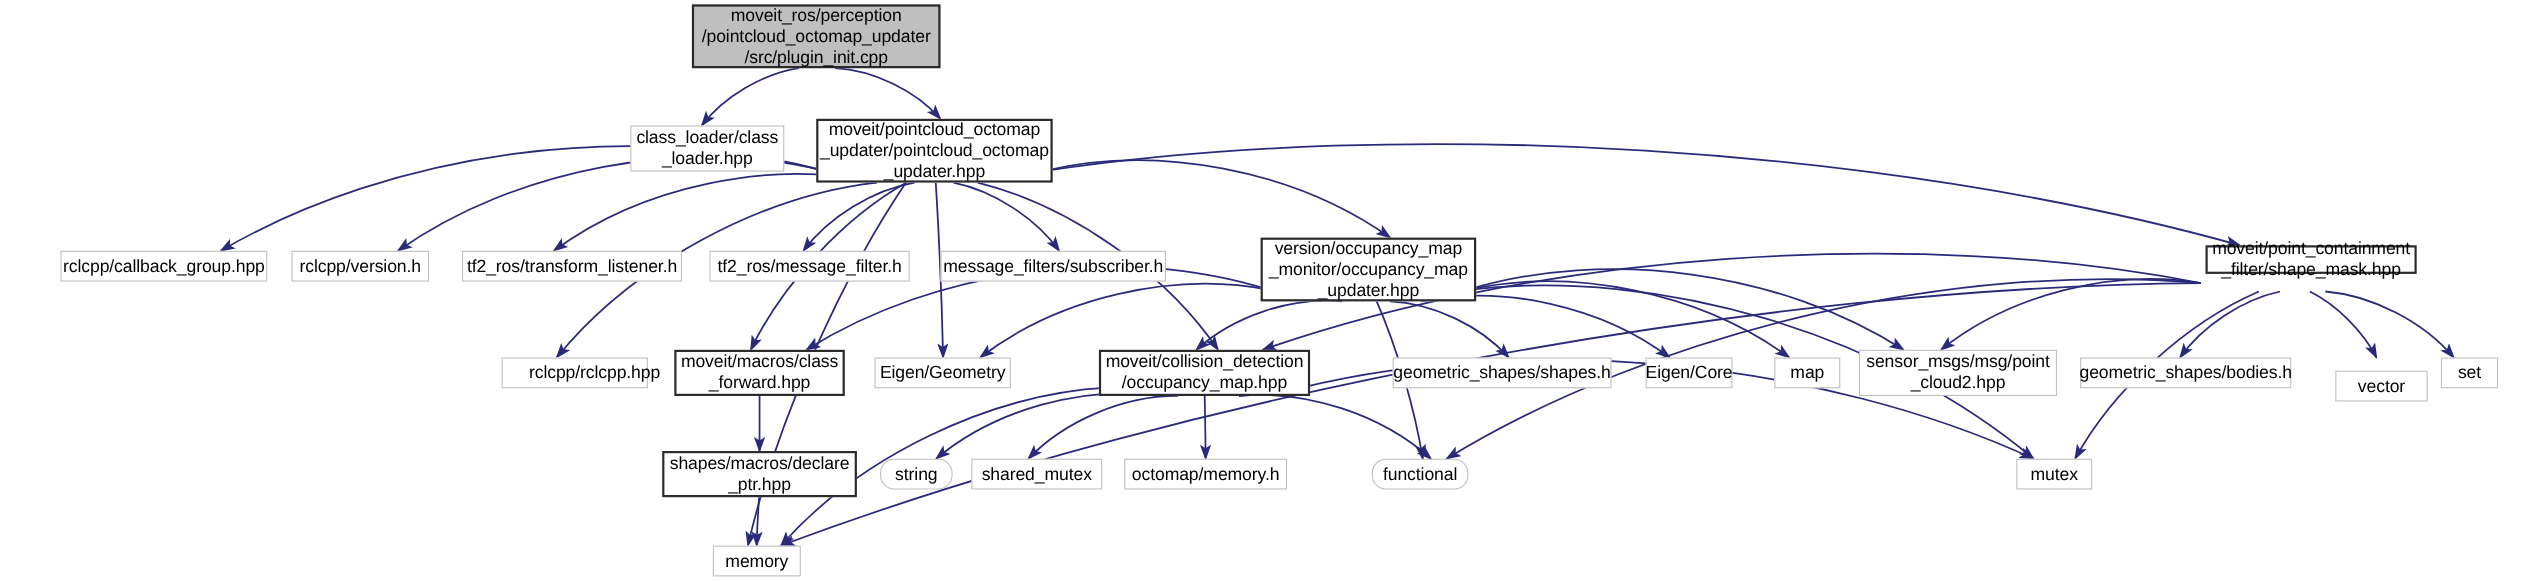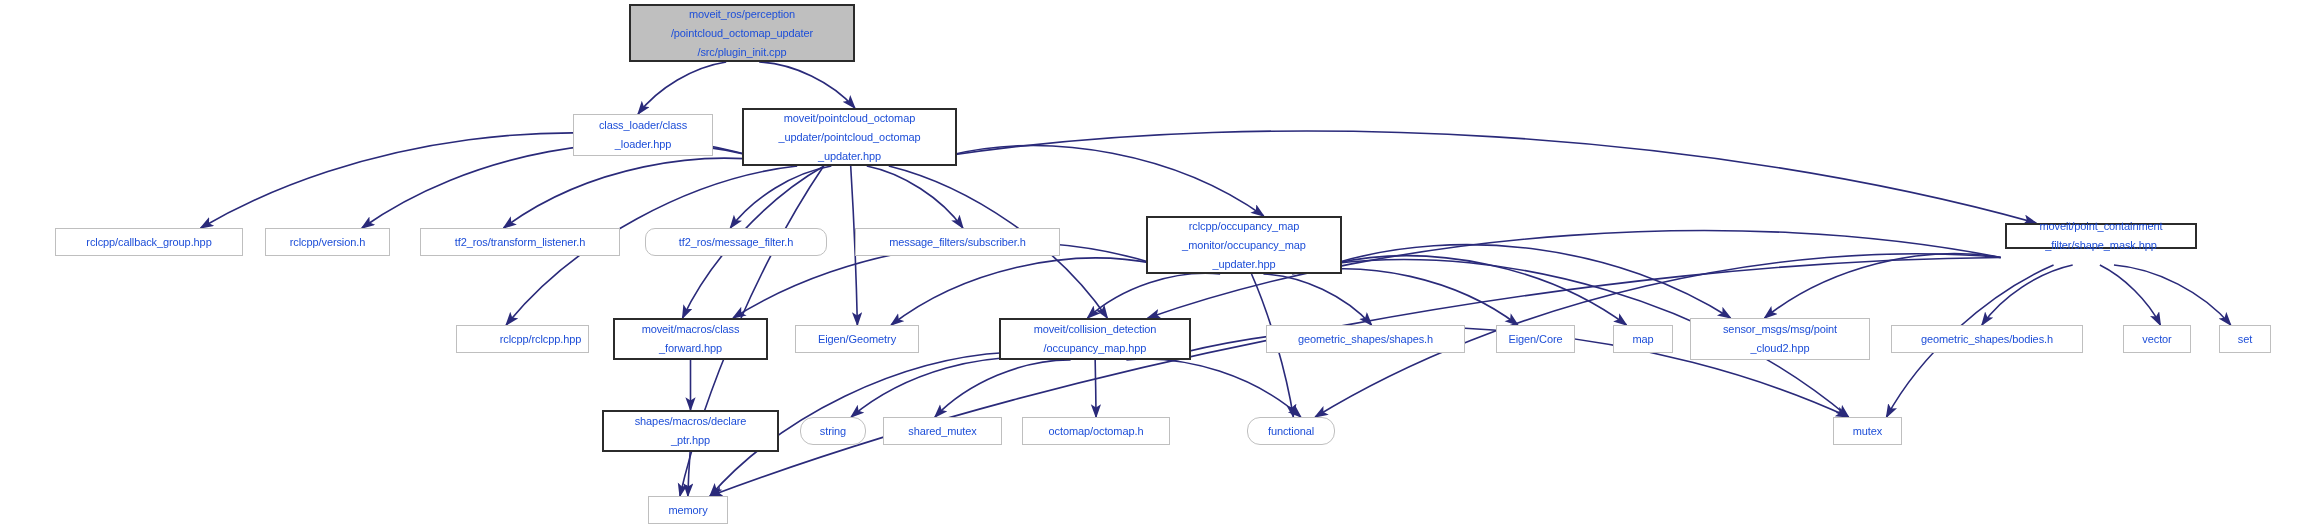--- a/index.html
+++ b/index.html
@@ -26,22 +26,22 @@
   }
   .gnode {
     position: absolute;
     box-sizing: border-box;
     display: flex;
     align-items: center;
     justify-content: center;
     text-align: center;
     background: #ffffff;
     border: 1px solid #bfbfbf;
-    color: #1d4ed8;
-    font-size: 11px;
+    color: #000000;
+    font-size: 16px;
     line-height: 19px;
     letter-spacing: -0.1px;
     white-space: pre-line;
     padding: 0 4px;
     z-index: 3;
   }
   .gnode.strong {
     border: 2px solid #2b2b2b;
   }
   .gnode.root {
@@ -106,43 +106,43 @@
 /pointcloud_octomap_updater
 /src/plugin_init.cpp</div>
       <div class="gnode" style="left: 573px; top: 114px; width: 140px; height: 42px;">class_loader/class
 _loader.hpp</div>
       <div class="gnode strong" style="left: 742px; top: 108px; width: 215px; height: 58px;">moveit/pointcloud_octomap
 _updater/pointcloud_octomap
 _updater.hpp</div>
       <div class="gnode" style="left: 55px; top: 228px; width: 188px; height: 28px;">rclcpp/callback_group.hpp</div>
       <div class="gnode" style="left: 265px; top: 228px; width: 125px; height: 28px; text-align: right;">rclcpp/version.h</div>
       <div class="gnode" style="left: 420px; top: 228px; width: 200px; height: 28px;">tf2_ros/transform_listener.h</div>
-      <div class="gnode" style="left: 645px; top: 228px; width: 182px; height: 28px; border-radius: 10px;">tf2_ros/message_filter.h</div>
+      <div class="gnode" style="left: 645px; top: 228px; width: 182px; height: 28px;">tf2_ros/message_filter.h</div>
       <div class="gnode" style="left: 855px; top: 228px; width: 205px; height: 28px;">message_filters/subscriber.h</div>
-      <div class="gnode strong" style="left: 1146px; top: 216px; width: 196px; height: 58px;">rclcpp/occupancy_map
+      <div class="gnode strong" style="left: 1146px; top: 216px; width: 196px; height: 58px;">version/occupancy_map
 _monitor/occupancy_map
 _updater.hpp</div>
       <div class="gnode strong" style="left: 1993px; top: 223px; width: 192px; height: 26px; margin-left: 12px;">moveit/point_containment
 _filter/shape_mask.hpp</div>
       <div class="gnode" style="left: 456px; top: 325px; width: 133px; height: 28px; padding-left: 40px;">rclcpp/rclcpp.hpp</div>
       <div class="gnode strong" style="left: 613px; top: 318px; width: 155px; height: 42px;">moveit/macros/class
 _forward.hpp</div>
       <div class="gnode" style="left: 795px; top: 325px; width: 124px; height: 28px;">Eigen/Geometry</div>
       <div class="gnode strong" style="left: 999px; top: 318px; width: 192px; height: 42px;">moveit/collision_detection
 /occupancy_map.hpp</div>
       <div class="gnode" style="left: 1266px; top: 325px; width: 199px; height: 28px;">geometric_shapes/shapes.h</div>
       <div class="gnode" style="left: 1496px; top: 325px; width: 79px; height: 28px;">Eigen/Core</div>
       <div class="gnode" style="left: 1613px; top: 325px; width: 60px; height: 28px;">map</div>
       <div class="gnode" style="left: 1690px; top: 318px; width: 180px; height: 42px;">sensor_msgs/msg/point
 _cloud2.hpp</div>
       <div class="gnode" style="left: 1891px; top: 325px; width: 192px; height: 28px;">geometric_shapes/bodies.h</div>
-      <div class="gnode" style="left: 2123px; top: 325px; width: 68px; height: 28px;">vector</div>
+      <div class="gnode" style="left: 2123px; top: 337px; width: 84px; height: 28px;">vector</div>
       <div class="gnode" style="left: 2219px; top: 325px; width: 52px; height: 28px;">set</div>
       <div class="gnode strong" style="left: 602px; top: 410px; width: 177px; height: 42px;">shapes/macros/declare
 _ptr.hpp</div>
       <div class="gnode" style="left: 800px; top: 417px; width: 66px; height: 28px; border-radius: 13px;">string</div>
       <div class="gnode" style="left: 883px; top: 417px; width: 119px; height: 28px;">shared_mutex</div>
-      <div class="gnode" style="left: 1022px; top: 417px; width: 148px; height: 28px;">octomap/octomap.h</div>
+      <div class="gnode" style="left: 1022px; top: 417px; width: 148px; height: 28px;">octomap/memory.h</div>
       <div class="gnode" style="left: 1247px; top: 417px; width: 88px; height: 28px; border-radius: 13px;">functional</div>
       <div class="gnode" style="left: 1833px; top: 417px; width: 69px; height: 28px;">mutex</div>
       <div class="gnode" style="left: 648px; top: 496px; width: 80px; height: 28px;">memory</div>
     </div>
 </div>
 
 </body></html>

